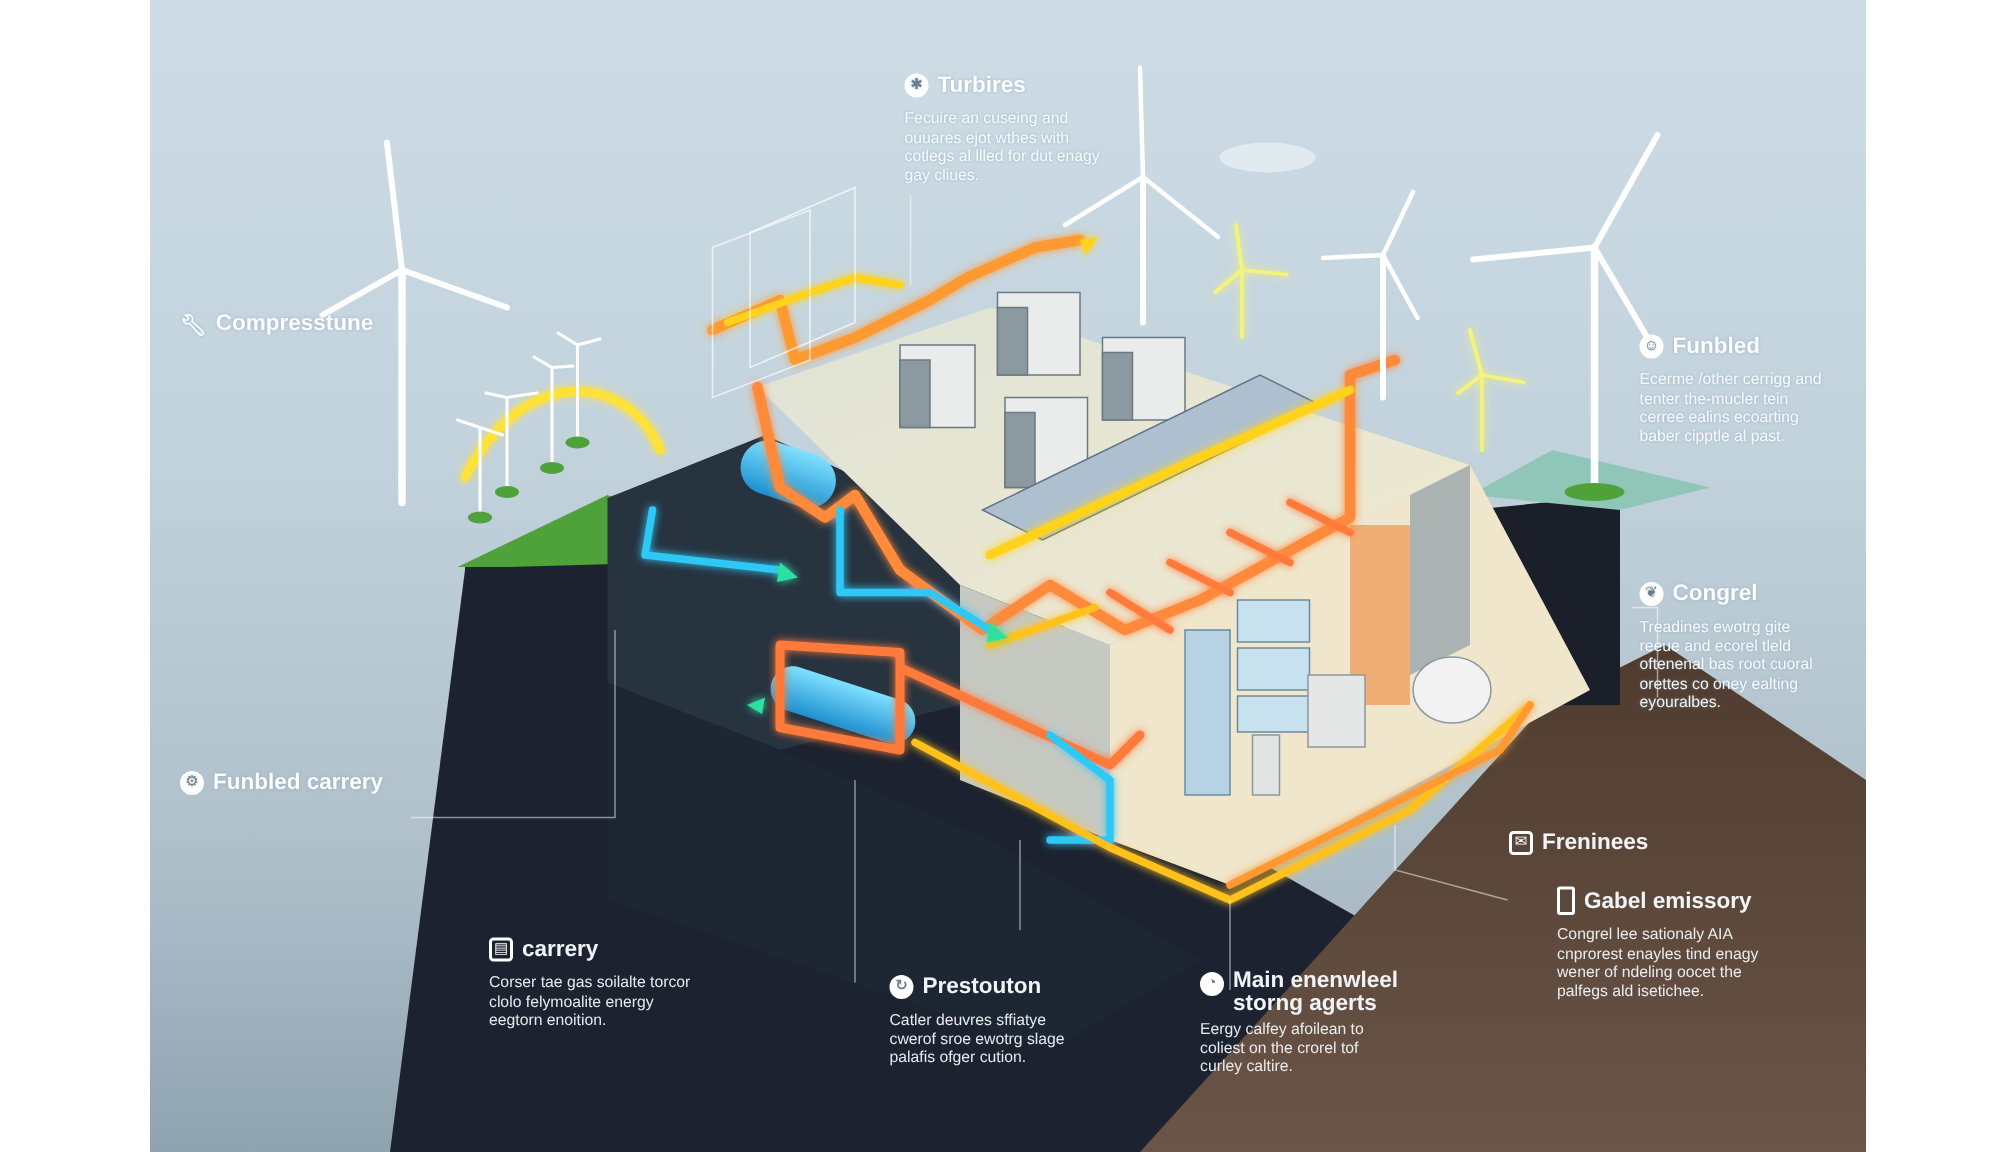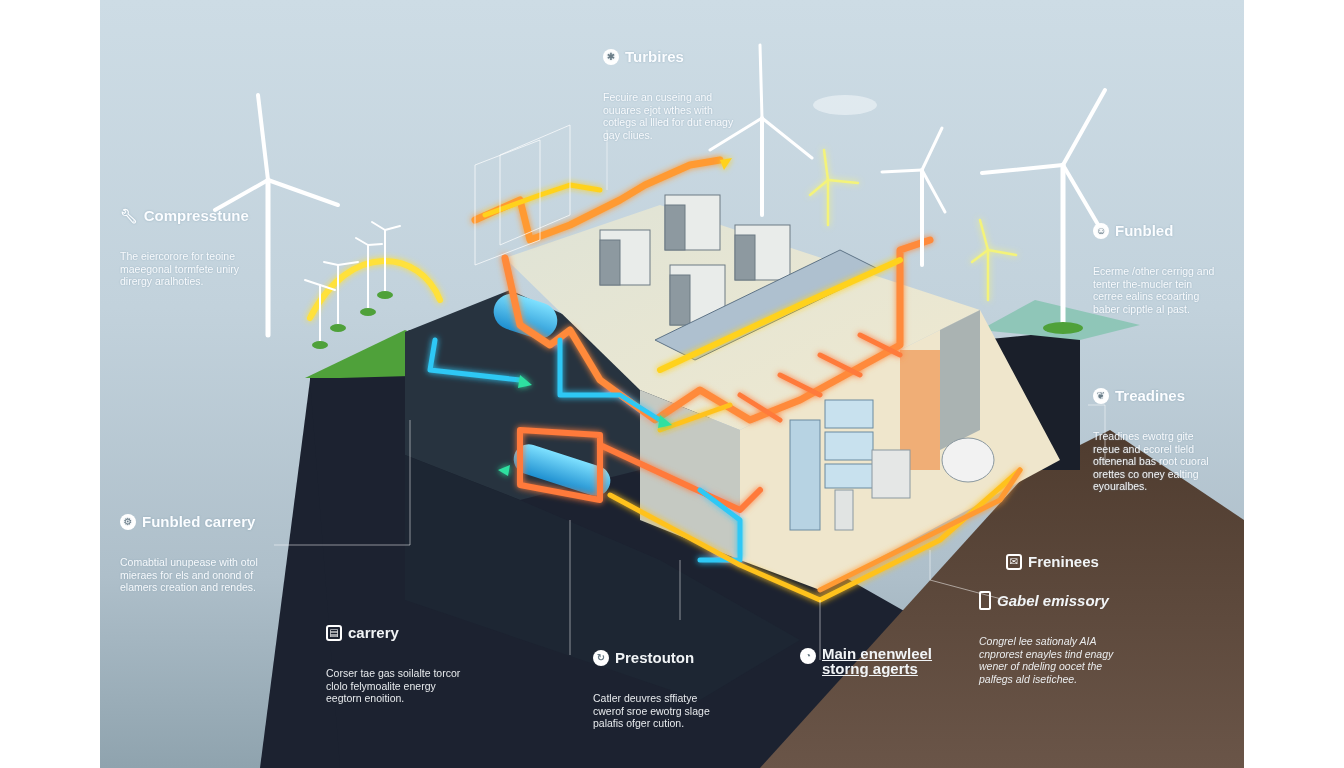--- a/index.html
+++ b/index.html
@@ -4,21 +4,21 @@
 <style>
   html,body{margin:0;padding:0;background:#ffffff;}
   body{width:1344px;height:768px;position:relative;overflow:hidden;font-family:"Liberation Sans","DejaVu Sans",sans-serif;}
   #canvas{position:absolute;left:100px;top:0;width:1144px;height:768px;overflow:hidden;
     background:linear-gradient(180deg,#cddce5 0%,#c2d2dc 40%,#aebfca 75%,#8fa3ae 100%);}
   #scene{position:absolute;left:0;top:0;width:1144px;height:768px;}
   .label{position:absolute;color:#ffffff;}
   .label .title{display:flex;align-items:center;gap:6px;font-weight:bold;font-size:15px;line-height:18px;white-space:nowrap;}
   .label .title .ico{width:16px;height:16px;border-radius:50%;background:#ffffff;display:inline-flex;align-items:center;justify-content:center;color:#6b7d88;font-size:10px;flex:none;}
   .label .title .ico.sq{border-radius:3px;background:transparent;border:2px solid #ffffff;width:12px;height:12px;color:#fff;}
-  .label .desc{font-size:10.5px;line-height:12.5px;margin-top:25px;opacity:.95;}
+  .label .desc{font-size:10.5px;line-height:12.5px;margin-top:7px;opacity:.95;}
   .label.sky .title, .label.sky .desc{color:#fbfdff;text-shadow:0 0 2px rgba(120,150,170,.6);}
   .label.dark .title, .label.dark .desc{color:#f1f4f6;}
 </style>
 </head>
 <body>
 
 <div id="canvas">
 
   <svg id="scene" viewBox="0 0 1144 768" xmlns="http://www.w3.org/2000/svg">
     <defs>
@@ -193,45 +193,43 @@
         <span>Turbires</span>
       </div>
     <div class="desc">Fecuire an cuseing and ouuares ejot wthes with cotlegs al llled for dut enagy gay cliues.</div>
   </div>
 
   <div class="label sky" style="left:20px;top:207px;width:140px;">
     <div class="title">
         <span style="font-size:14px;">🔧︎</span>
         <span>Compresstune</span>
       </div>
-    <div class="desc">The eiercorore for teoine maeegonal tormfete uniry dirergy aralhoties.</div>
   </div>
 
   <div class="label sky" style="left:993px;top:222px;width:130px;">
     <div class="title">
         <span class="ico">☺</span>
         <span>Funbled</span>
       </div>
     <div class="desc">Ecerme /other cerrigg and tenter the-mucler tein cerree ealins ecoarting baber cipptle al past.</div>
   </div>
 
   <div class="label sky" style="left:993px;top:387px;width:125px;">
     <div class="title">
         <span class="ico">❦</span>
-        <span>Treadines</span>
+        <span>Congrel</span>
       </div>
     <div class="desc">Treadines ewotrg gite reeue and ecorel tleld oftenenal bas root cuoral orettes co oney ealting eyouralbes.</div>
   </div>
 
   <div class="label sky" style="left:20px;top:513px;width:140px;">
     <div class="title">
         <span class="ico">⚙</span>
         <span>Funbled carrery</span>
       </div>
-    <div class="desc">Comabtial unupease with otol mieraes for els and onond of elamers creation and rendes.</div>
   </div>
 
   <div class="label dark" style="left:226px;top:624px;width:135px;">
     <div class="title">
         <span class="ico sq">▤</span>
         <span>carrery</span>
       </div>
     <div class="desc">Corser tae gas soilalte torcor clolo felymoalite energy eegtorn enoition.</div>
   </div>
 
@@ -239,32 +237,33 @@
     <div class="title">
         <span class="ico">↻</span>
         <span>Prestouton</span>
       </div>
     <div class="desc">Catler deuvres sffiatye cwerof sroe ewotrg slage palafis ofger cution.</div>
   </div>
 
   <div class="label dark" style="left:700px;top:646px;width:135px;">
     <div class="title" style="white-space:normal;align-items:flex-start;">
         <span class="ico" style="margin-top:2px;">◔</span>
-        <span style="line-height:15px;text-decoration:underline;">Main enenwleel storng agerts</span>
-      </div>
+        <span style="line-height:15px;">Main enenwleel storng agerts</span>
+      </div>
+    <div class="desc" style="margin-top:4px;">Eergy calfey afoilean to coliest on the crorel tof curley caltire.</div>
   </div>
 
   <div class="label dark" style="left:906px;top:553px;width:130px;">
     <div class="title">
         <span class="ico sq">✉</span>
         <span>Freninees</span>
       </div>
   </div>
 
-  <div class="label dark" style="left:879px;top:591px;width:135px;font-style:italic;">
+  <div class="label dark" style="left:938px;top:591px;width:135px;">
     <div class="title">
         <span style="display:inline-block;width:8px;height:15px;border:2px solid #fff;border-radius:2px;"></span>
         <span>Gabel emissory</span>
       </div>
     <div class="desc">Congrel lee sationaly AIA cnprorest enayles tind enagy wener of ndeling oocet the palfegs ald isetichee.</div>
   </div>
 
 </div>
 
 </body></html>

